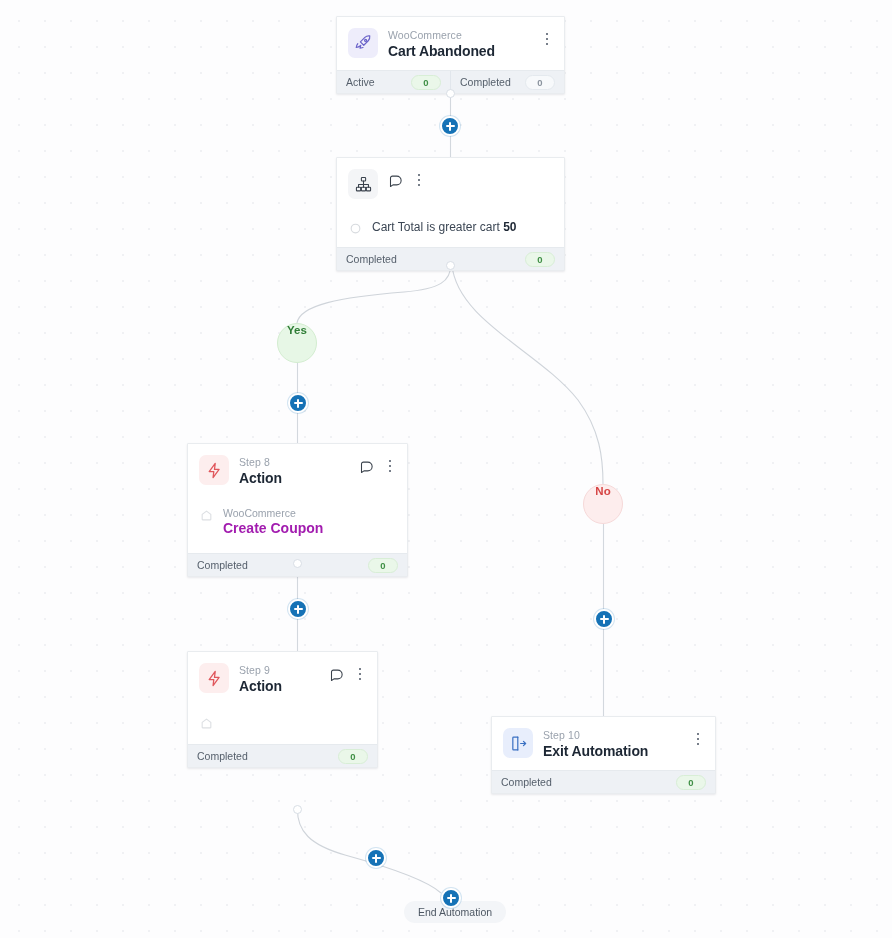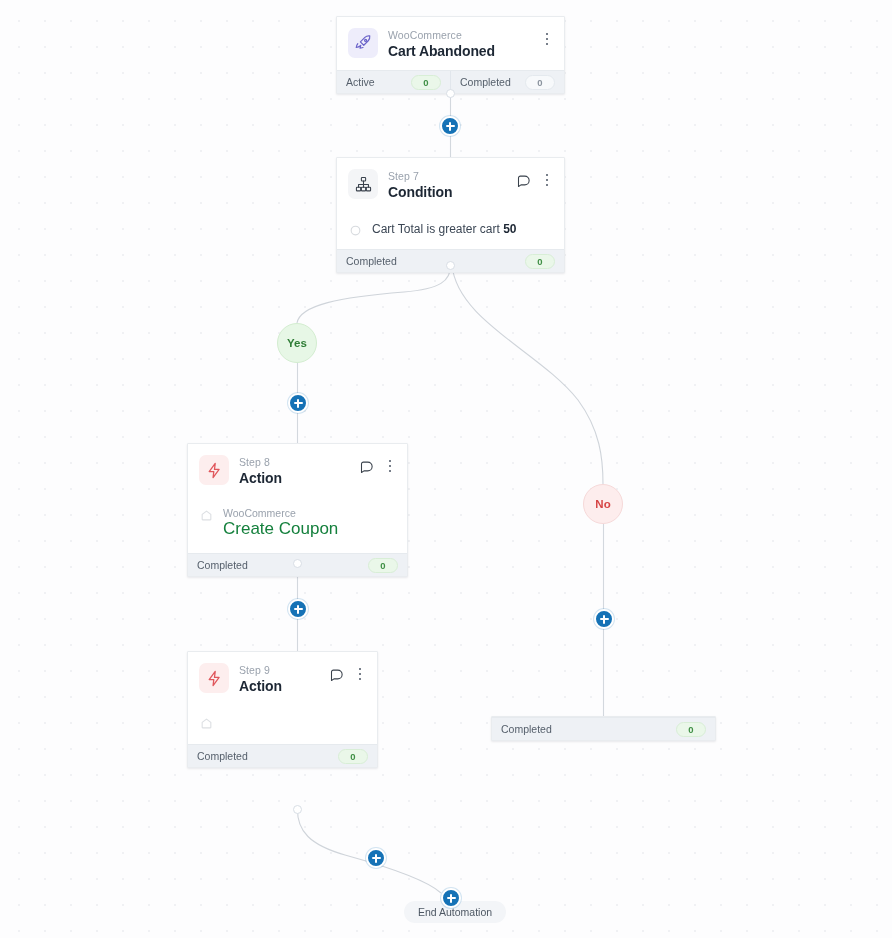--- a/index.html
+++ b/index.html
@@ -79,21 +79,21 @@
   .dots i { display:block; width: 2.6px; height: 2.6px; border-radius: 50%; background: #4b5563; }
 
   .node-body { padding: 2px 12px 12px 12px; }
   .body-row { display: flex; gap: 9px; align-items: flex-start; }
   .body-bullet {
     width: 14px; height: 14px; flex: 0 0 auto; margin-top: 2px;
     opacity: .35;
   }
   .body-text { flex: 1 1 auto; min-width: 0; }
   .body-sub { font-size: 10.5px; color: #9aa2ad; line-height: 14px; }
-  .body-strong { font-size: 17px; font-weight: 400; color: #15803d; line-height: 17px; }
+  .body-strong { font-size: 14px; font-weight: 700; color: #a21caf; line-height: 17px; }
   .cond-text { font-size: 12px; color: #3b4654; line-height: 16px; }
   .cond-text b { font-weight: 700; color: #1d2734; }
 
   .analytics {
     display: flex; align-items: center; gap: 6px;
     margin-top: 8px; font-size: 11px; color: #98a1ac;
     cursor: pointer;
   }
 
   
@@ -118,21 +118,21 @@
     padding: 0 7px;
   }
   .badge-green { background: #eaf7e9; color: #3f8f45; border: 1px solid #d8eed6; }
   .badge-grey  { background: #f7f9fb; color: #8a939e; border: 1px solid #e4e9ee; }
 
   
   .branch {
     position: absolute;
     width: 40px; height: 40px;
     border-radius: 50%;
-    display: flex; align-items: center; justify-content: center;
+    display: flex; align-items: flex-start; justify-content: center;
     font-size: 11.5px; font-weight: 700;
     cursor: pointer;
   }
   .branch-yes { background: #e7f7e6; border: 1px solid #d3edd0; color: #2f7d36; }
   .branch-no  { background: #fdeded; border: 1px solid #f6d9d9; color: #d64545; }
 
   
   .plus {
     position: absolute;
     width: 20px; height: 20px;
@@ -235,24 +235,20 @@
     <div class="node-head">
       <div class="node-icon ic-grey">
         <svg width="17" height="17" viewBox="0 0 24 24" fill="none" stroke="#3a424d" stroke-width="1.5" stroke-linecap="round" stroke-linejoin="round">
           <rect x="9" y="2" width="6" height="5" rx="1"></rect>
           <rect x="2" y="16" width="6" height="5" rx="1"></rect>
           <rect x="9" y="16" width="6" height="5" rx="1"></rect>
           <rect x="16" y="16" width="6" height="5" rx="1"></rect>
           <path d="M12 7v5M5 16v-4h14v4M12 12v4"></path>
         </svg>
       </div>
-      <div class="node-titles">
-        <div class="node-sub">Step 7</div>
-        <div class="node-title">Condition</div>
-      </div>
       <div class="head-actions">
         <span style="display:flex;">
           <svg width="15" height="15" viewBox="0 0 24 24" fill="none" stroke="#39414b" stroke-width="1.7" stroke-linecap="round" stroke-linejoin="round">
             <path d="M21 12a7 7 0 0 1-7 7H8l-4 2.5V8a3 3 0 0 1 3-3h7a7 7 0 0 1 7 7z"></path>
           </svg>
         </span>
         <div class="dots">
             <i></i>
             <i></i>
             <i></i>
@@ -375,20 +371,41 @@
     <div class="node-foot">
       <div class="foot-seg">
         <span>Completed</span>
         <span class="badge badge-green">0</span>
       </div>
     </div>
   </div>
   <div class="port" style="left:293px; top:805px;"></div>
 
   <div class="node" style="left:491px; top:716px; width:225px;">
+    <div class="node-head">
+      <div class="node-icon ic-blue">
+        <svg width="17" height="17" viewBox="0 0 24 24" fill="none" stroke="#3a70c2" stroke-width="1.7" stroke-linecap="round" stroke-linejoin="round">
+          <path d="M11 3H5a1 1 0 0 0-1 1v16a1 1 0 0 0 1 1h6"></path>
+          <path d="M11 3v18"></path>
+          <path d="M15 12h7"></path>
+          <path d="M19 9l3 3-3 3"></path>
+        </svg>
+      </div>
+      <div class="node-titles">
+        <div class="node-sub">Step 10</div>
+        <div class="node-title">Exit Automation</div>
+      </div>
+      <div class="head-actions">
+        <div class="dots">
+            <i></i>
+            <i></i>
+            <i></i>
+          </div>
+      </div>
+    </div>
     <div class="node-foot">
       <div class="foot-seg">
         <span>Completed</span>
         <span class="badge badge-green">0</span>
       </div>
     </div>
   </div>
 
   <div class="plus" style="left:366px; top:848px;"></div>
 

